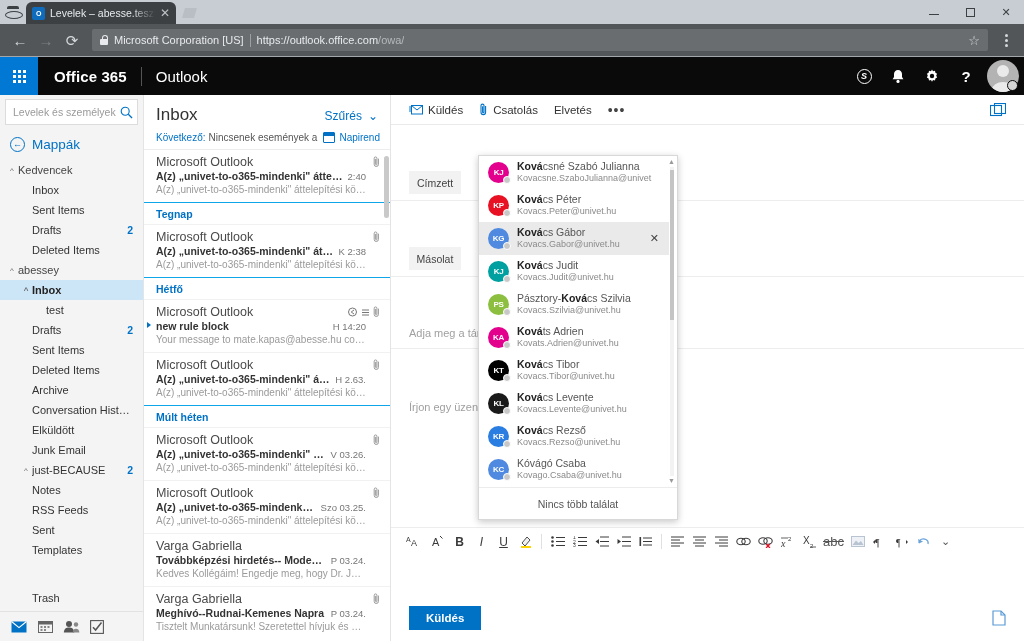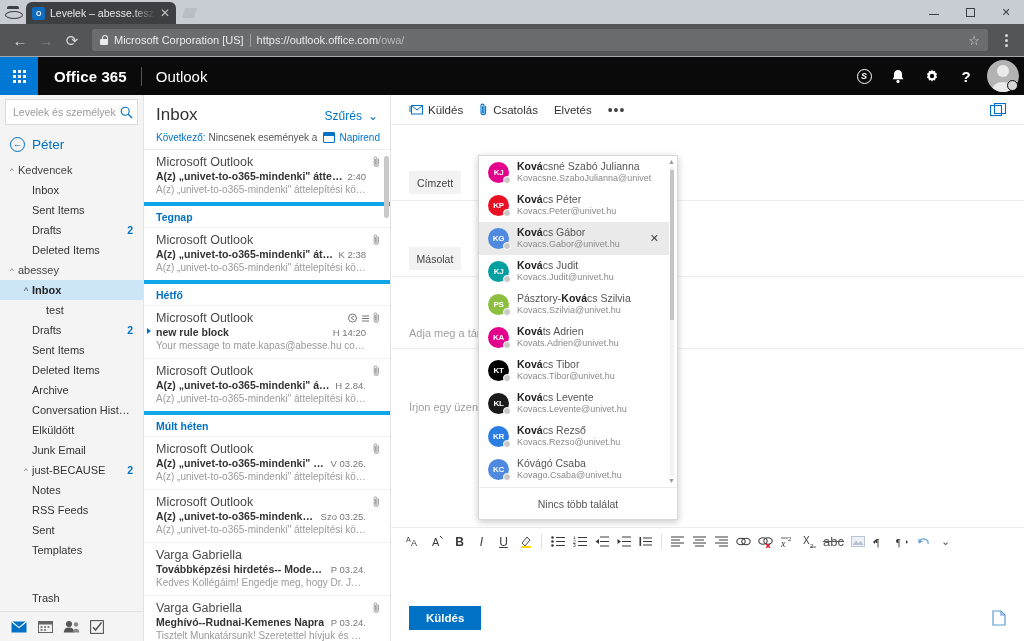--- a/index.html
+++ b/index.html
@@ -220,21 +220,21 @@
     width: 12px; height: 11px; border: 1.2px solid #0072c6; border-radius: 1px;
     position: relative; flex: none;
   }
   .cal-ic::before {
     content: ""; position: absolute; top: 0; left: 0; right: 0; height: 3px;
     background: #0072c6;
   }
   .msg-scroll { flex: 1; overflow: hidden; position: relative; }
   .date-sep {
     padding: 5px 12px 4px 12px; font-size: 10.5px; color: #0072c6; font-weight: bold;
-    border-top: 4px solid #0ea5e9;
+    border-top: 1px solid #0ea5e9;
   }
   .msg-item {
     padding: 5px 24px 7px 12px; position: relative; border-top: 1px solid #f1f1f1;
   }
   .msg-item:first-child { border-top: none; }
   .msg-from { font-size: 12.5px; color: #4a4a4a; margin-bottom: 1px; }
   .msg-line2 { display: flex; align-items: baseline; gap: 5px; }
   .msg-subject {
     font-size: 10.5px; color: #333; font-weight: bold; flex: 1;
     overflow: hidden; white-space: nowrap; text-overflow: ellipsis;
@@ -471,21 +471,21 @@
   <div class="leftnav">
     <div class="search-box">
       <input type="text" placeholder="Levelek és személyek kere..." style="">
       <svg class="srch-ic" viewBox="0 0 14 14">
           <circle cx="5.6" cy="5.6" r="4.3" fill="none" stroke="#0072c6" stroke-width="1.2"></circle>
           <line x1="8.9" y1="8.9" x2="13" y2="13" stroke="#0072c6" stroke-width="1.4"></line>
         </svg>
     </div>
     <div class="folders-head">
       <span class="back-circle">←</span>
-      <span>Péter</span>
+      <span>Mappák</span>
     </div>
     <div class="tree" id="folder-tree">
         <div class="tree-row group" style="padding-left: 6px;">
           <span class="tree-chev">^</span>
           <span class="tree-label">Kedvencek</span>
         </div>
         <div class="tree-row" style="padding-left: 20px;">
           <span class="tree-chev"></span>
           <span class="tree-label">Inbox</span>
         </div>
@@ -674,21 +674,21 @@
               </svg>
               <svg class="clip-ic" viewBox="0 0 9 12">
                 <path d="M6.4 2.6 v5.8 a2.1 2.1 0 0 1 -4.2 0 V2.3 a1.35 1.35 0 0 1 2.7 0 v6 a0.62 0.62 0 0 1 -1.25 0 V2.9" fill="none" stroke="#999" stroke-width="1"></path>
               </svg>
             </div>
           </div>
           <div class="msg-item">
             <div class="msg-from">Microsoft Outlook</div>
             <div class="msg-line2">
               <div class="msg-subject">A(z) „univet-to-o365-mindenki" áttelepítési k</div>
-              <div class="msg-time">H 2.84.</div>
+              <div class="msg-time">H 2.63.</div>
             </div>
             <div class="msg-preview">A(z) „univet-to-o365-mindenki" áttelepítési köteg hib...</div>
             <div class="msg-icons">
               <svg class="clip-ic" viewBox="0 0 9 12">
                 <path d="M6.4 2.6 v5.8 a2.1 2.1 0 0 1 -4.2 0 V2.3 a1.35 1.35 0 0 1 2.7 0 v6 a0.62 0.62 0 0 1 -1.25 0 V2.9" fill="none" stroke="#999" stroke-width="1"></path>
               </svg>
             </div>
           </div>
           <div class="date-sep">Múlt héten</div>
           <div class="msg-item">

